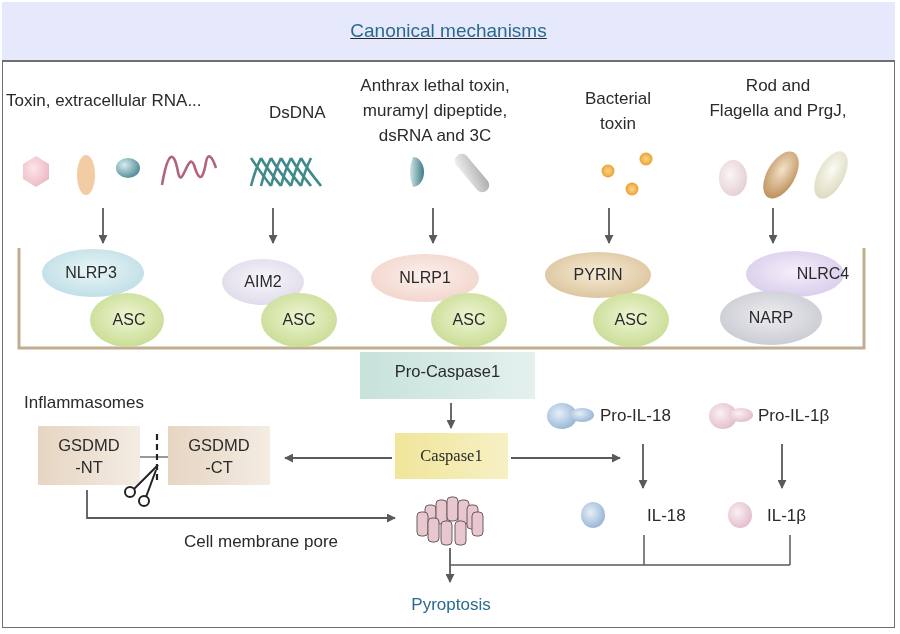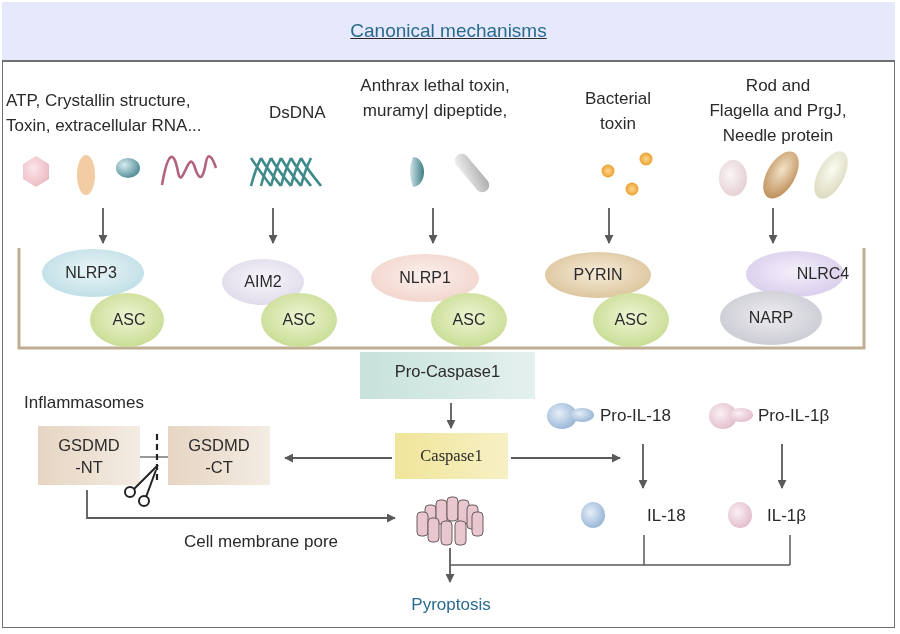--- a/index.html
+++ b/index.html
@@ -209,38 +209,37 @@
     <ellipse cx="723" cy="416" rx="14" ry="13" fill="url(#gRose)"></ellipse>
     <ellipse cx="741" cy="415" rx="12" ry="7" fill="url(#gRose)"></ellipse>
   </g>
   <line x1="643" y1="444" x2="643" y2="488" stroke="#5a5a5a" stroke-width="1.8" marker-end="url(#ah)"></line>
   <line x1="782" y1="444" x2="782" y2="488" stroke="#5a5a5a" stroke-width="1.8" marker-end="url(#ah)"></line>
   <ellipse cx="593" cy="515" rx="12" ry="13" fill="url(#gBlue)"></ellipse>
   <ellipse cx="740" cy="515" rx="12" ry="13" fill="url(#gRose)"></ellipse>
 </svg>
 
 <div class="lbl lbl-l" style="left:6px; top:88px;">
-  <div>ATP, Crystallin structure,</div>
   <div>Toxin, extracellular RNA...</div>
 </div>
 <div class="lbl" style="left:256px; top:100px;margin-left:13px;">
   <div>DsDNA</div>
 </div>
 <div class="lbl" style="left:340px; top:73px; width:190px;">
   <div>Anthrax lethal toxin,</div>
   <div>muramy| dipeptide,</div>
+  <div>dsRNA and 3C</div>
 </div>
 <div class="lbl" style="left:568px; top:86px; width:100px;">
   <div>Bacterial</div>
   <div>toxin</div>
 </div>
 <div class="lbl" style="left:688px; top:73px; width:180px;">
   <div>Rod and</div>
   <div>Flagella and PrgJ,</div>
-  <div>Needle protein</div>
 </div>
 
 <div class="node-text" style="left:91px; top:273px;">NLRP3</div>
 <div class="node-text" style="left:129px; top:320px;">ASC</div>
 <div class="node-text" style="left:263px; top:282px;">AIM2</div>
 <div class="node-text" style="left:299px; top:320px;">ASC</div>
 <div class="node-text" style="left:425px; top:278px;">NLRP1</div>
 <div class="node-text" style="left:469px; top:320px;">ASC</div>
 <div class="node-text" style="left:598px; top:275px;">PYRIN</div>
 <div class="node-text" style="left:631px; top:320px;">ASC</div>

